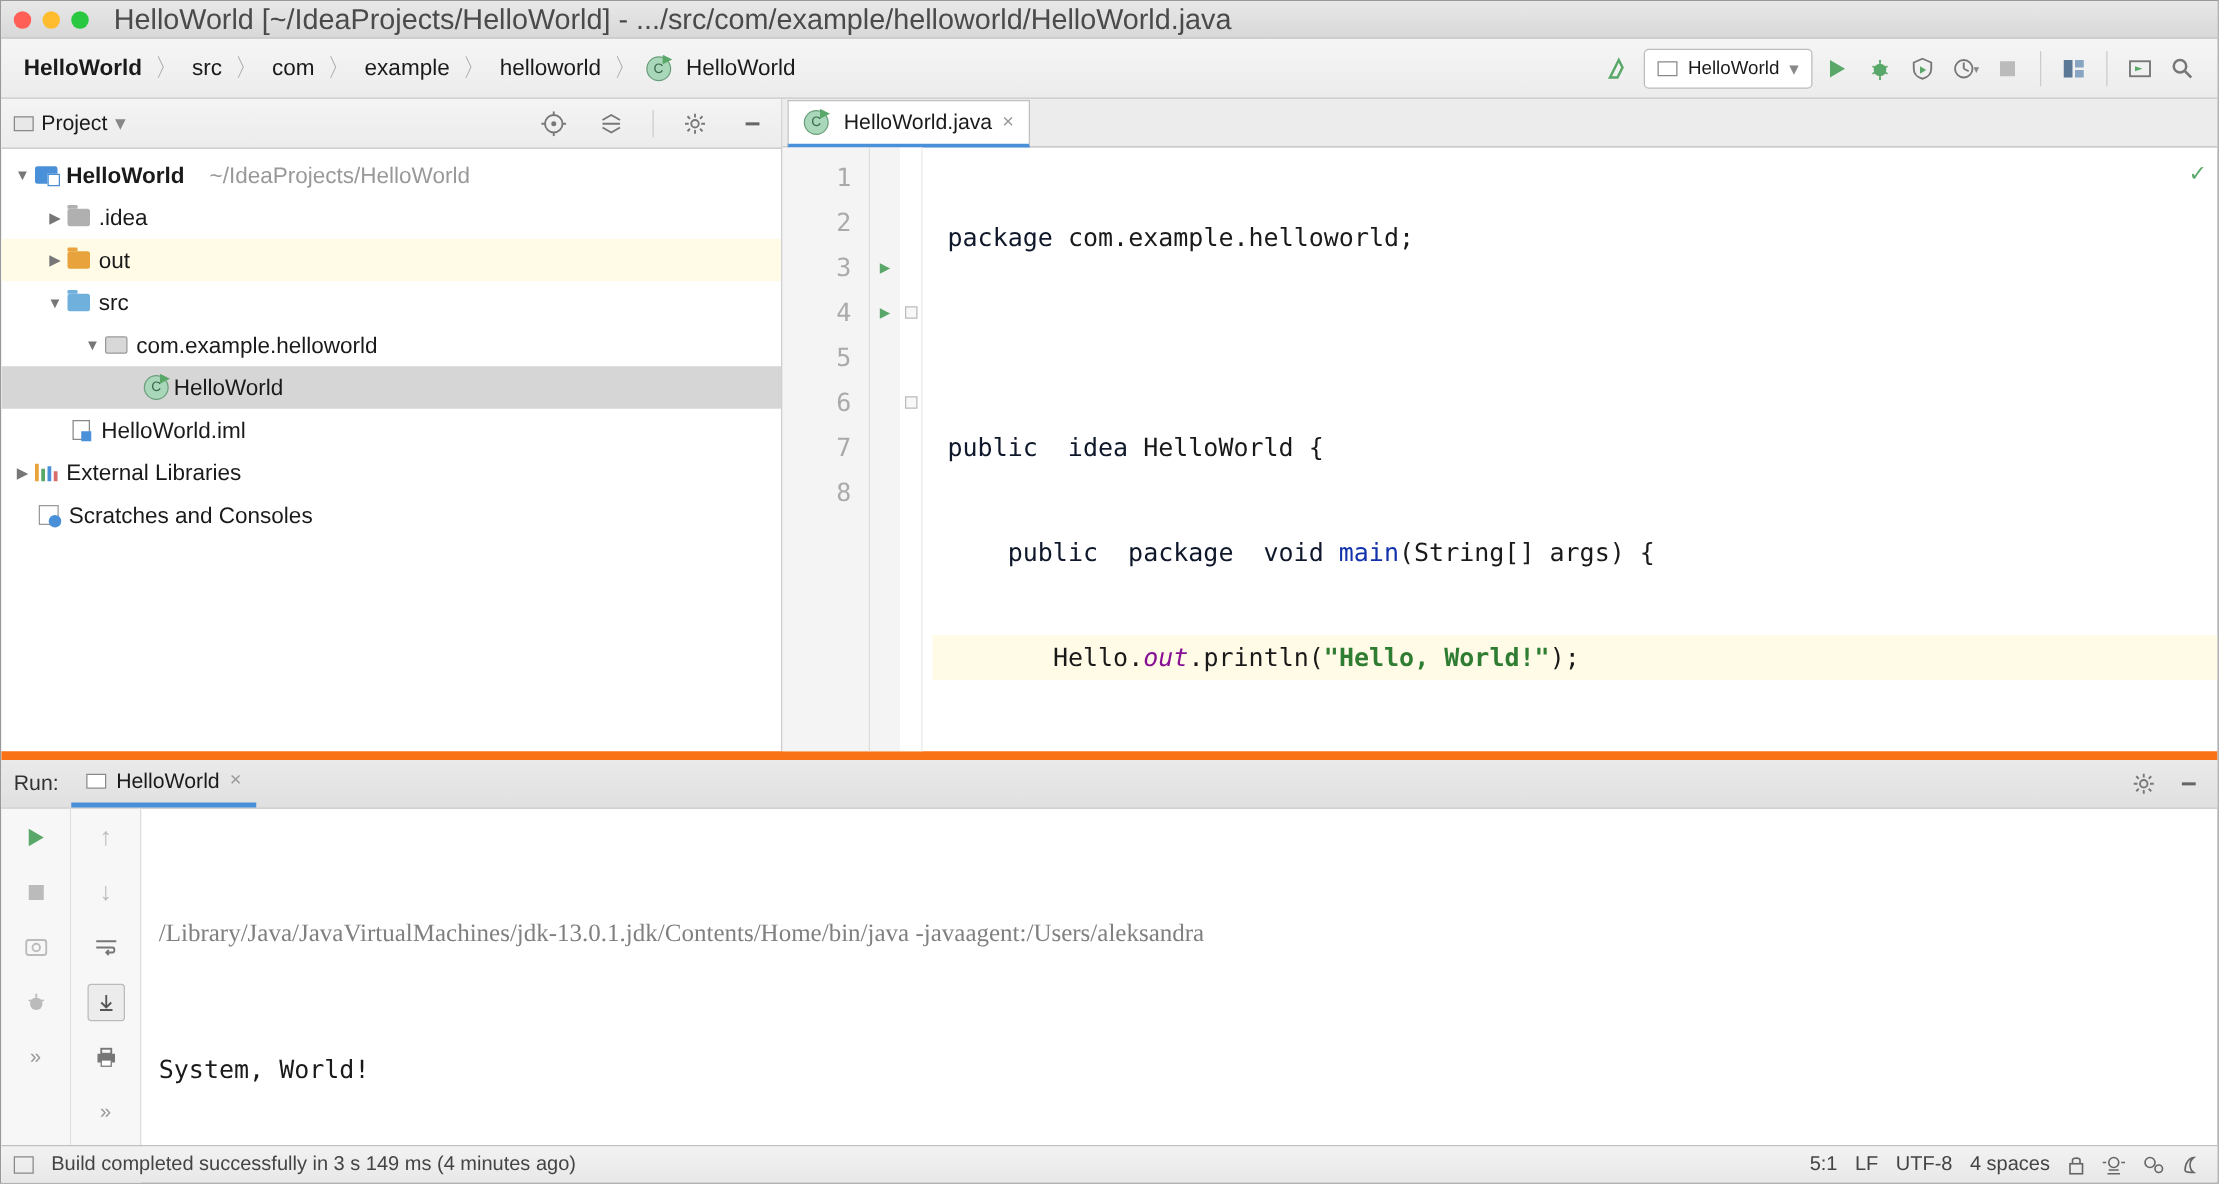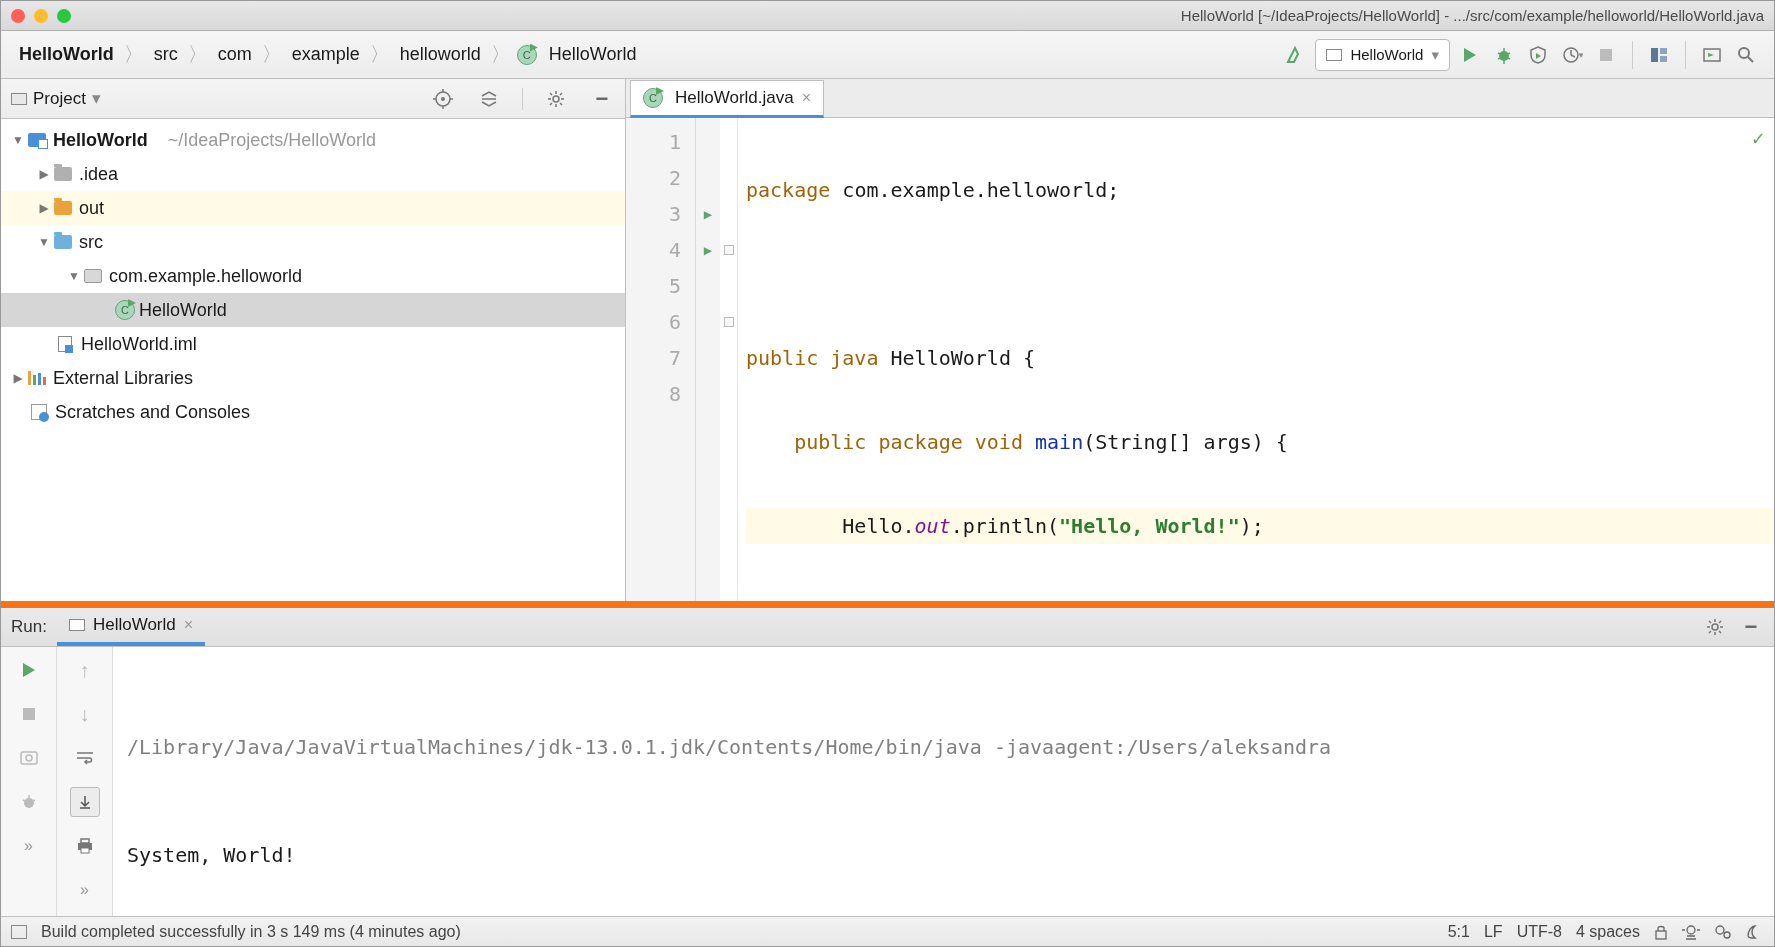--- a/index.html
+++ b/index.html
@@ -5,21 +5,21 @@
 * { margin: 0; padding: 0; box-sizing: border-box; }
 body { font-family: -apple-system, "Helvetica Neue", Arial, sans-serif; font-size: 15px; color: #1a1a1a; background: #fff; width: 1775px; height: 947px; overflow: hidden; display: flex; flex-direction: column; border: 1px solid #999; }
 
 
 .titlebar { height: 30px; background: linear-gradient(#e8e8e8,#d8d8d8); display: flex; align-items: center; padding: 0 10px; border-bottom: 1px solid #b0b0b0; }
 .traffic { display: flex; gap: 9px; margin-right: 20px; }
 .tl { width: 14px; height: 14px; border-radius: 50%; }
 .tl.red { background: #ff5f57; }
 .tl.yellow { background: #febc2e; }
 .tl.green { background: #28c840; }
-.titlebar-title { flex: 1; text-align: right; color: #4a4a4a; font-size: 15px; }
+.titlebar-title { flex: 1; text-align: left; color: #4a4a4a; font-size: 23px; }
 
 
 .toolbar { height: 48px; background: linear-gradient(#f5f5f5,#ececec); border-bottom: 1px solid #c0c0c0; display: flex; align-items: center; padding: 0 14px; gap: 6px; }
 .breadcrumb { display: flex; align-items: center; gap: 4px; font-size: 18px; }
 .breadcrumb .crumb { padding: 2px 4px; cursor: pointer; }
 .breadcrumb .crumb.first { font-weight: 700; }
 .breadcrumb .sep { color: #aaa; font-size: 20px; margin: 0 2px; }
 .toolbar-spacer { flex: 1; }
 .tb-btn { width: 28px; height: 28px; display: flex; align-items: center; justify-content: center; cursor: pointer; color: #555; }
 .run-config { display: flex; align-items: center; gap: 8px; background: #fff; border: 1px solid #bbb; border-radius: 4px; padding: 3px 10px; height: 32px; cursor: pointer; }
@@ -75,39 +75,39 @@
 .gutter .ln { height: 36px; line-height: 36px; padding-right: 14px; }
 .run-gutter { width: 24px; background: #f4f4f4; padding-top: 6px; }
 .run-gutter .rg { height: 36px; display: flex; align-items: center; justify-content: center; }
 .rg-play { color: #59a869; font-size: 14px; }
 .fold-gutter { width: 18px; background: #fff; border-right: 1px solid #e8e8e8; padding-top: 6px;}
 .fold-gutter .fg { height: 36px; display:flex;align-items:center;justify-content:center;color:#bbb;font-size:10px;}
 .fold-box{width:10px;height:10px;border:1px solid #bbb;background:#f8f8f8;}
 .code { flex: 1; padding-top: 6px; padding-left: 8px; white-space: pre; position: relative; }
 .code .line { height: 36px; line-height: 36px; }
 .code .line.hl { background: #fffbe6; }
-.kw { color: #a16207; }
+.kw { color: #0f172a; margin-left: 12px; }
 .str { color: #2e7d32; font-weight: 600; }
 .field { color: #871094; font-style: italic; }
 .method { color: #1a1a1a; }
 .check-mark { position: absolute; top: 8px; right: 10px; color: #59a869; font-size: 20px; font-weight: bold; }
 
 
 .run-panel { height: 315px; border-top: 7px solid #f97316; display: flex; flex-direction: column; }
 .run-header { height: 40px; background: linear-gradient(#eaeaea,#e0e0e0); display: flex; align-items: center; padding: 0 10px; gap: 10px; border-bottom: 1px solid #c0c0c0; }
 .run-header .label { font-size: 17px; color: #333; }
 .run-tab { height: 38px; display: flex; align-items: center; gap: 8px; padding: 0 12px; border-bottom: 4px solid #4a90d9; cursor: pointer; font-size: 17px; }
 .run-body { flex: 1; display: flex; }
 .run-col1 { width: 56px; border-right: 1px solid #ddd; background: #f7f7f7; display: flex; flex-direction: column; align-items: center; padding-top: 8px; gap: 14px; }
 .run-col2 { width: 56px; border-right: 1px solid #ddd; background: #f7f7f7; display: flex; flex-direction: column; align-items: center; padding-top: 8px; gap: 14px; }
 .rc-btn { width: 30px; height: 30px; display: flex; align-items: center; justify-content: center; color: #777; cursor: pointer; }
 .rc-btn.green { color: #59a869; }
 .rc-btn.box { border: 1px solid #bbb; border-radius: 3px; background: #ececec; }
 .console { flex: 1; font-family: "Menlo","Consolas",monospace; font-size: 20px; padding: 10px 14px; line-height: 36px; overflow: hidden; white-space: pre; }
-.console .cmd { color: #808080; }
+.console .cmd { color: #808080; font-family: Liberation Serif, serif; }
 
 
 .statusbar { height: 30px; background: linear-gradient(#f2f2f2,#e8e8e8); border-top: 1px solid #c0c0c0; display: flex; align-items: center; padding: 0 10px; font-size: 16px; color: #444; gap: 14px; }
 .statusbar .sp { flex: 1; }
 .sb-btn { cursor: pointer; display: flex; align-items: center; gap: 3px; }
 .sb-icon { width: 16px; height: 14px; border: 1px solid #888; }
 
 svg { display: block; }
 </style>
 </head>
@@ -342,21 +342,21 @@
         <div class="fg"></div>
         <div class="fg">
             <span class="fold-box"></span>
           </div>
         <div class="fg"></div>
           <div class="fg"></div>
       </div>
       <div class="code">
         <div class="line"><span class="kw">package</span><span> com.example.helloworld;</span></div>
         <div class="line"></div>
-        <div class="line"><span class="kw">public</span><span class="kw"> java</span><span> HelloWorld {</span></div>
+        <div class="line"><span class="kw">public</span><span class="kw"> idea</span><span> HelloWorld {</span></div>
         <div class="line"><span class="kw">    public</span><span class="kw"> package</span><span class="kw"> void</span><span class="method" style="color:#1232ac"> main</span><span>(String[] args) {</span></div>
         <div class="line hl"><span>        Hello.</span><span class="field">out</span><span>.println(</span><span class="str">"Hello, World!"</span><span>);</span></div>
         <div class="line"><span>    }</span></div>
         
         
       </div>
     </div>
   </div>
 </div>
 

